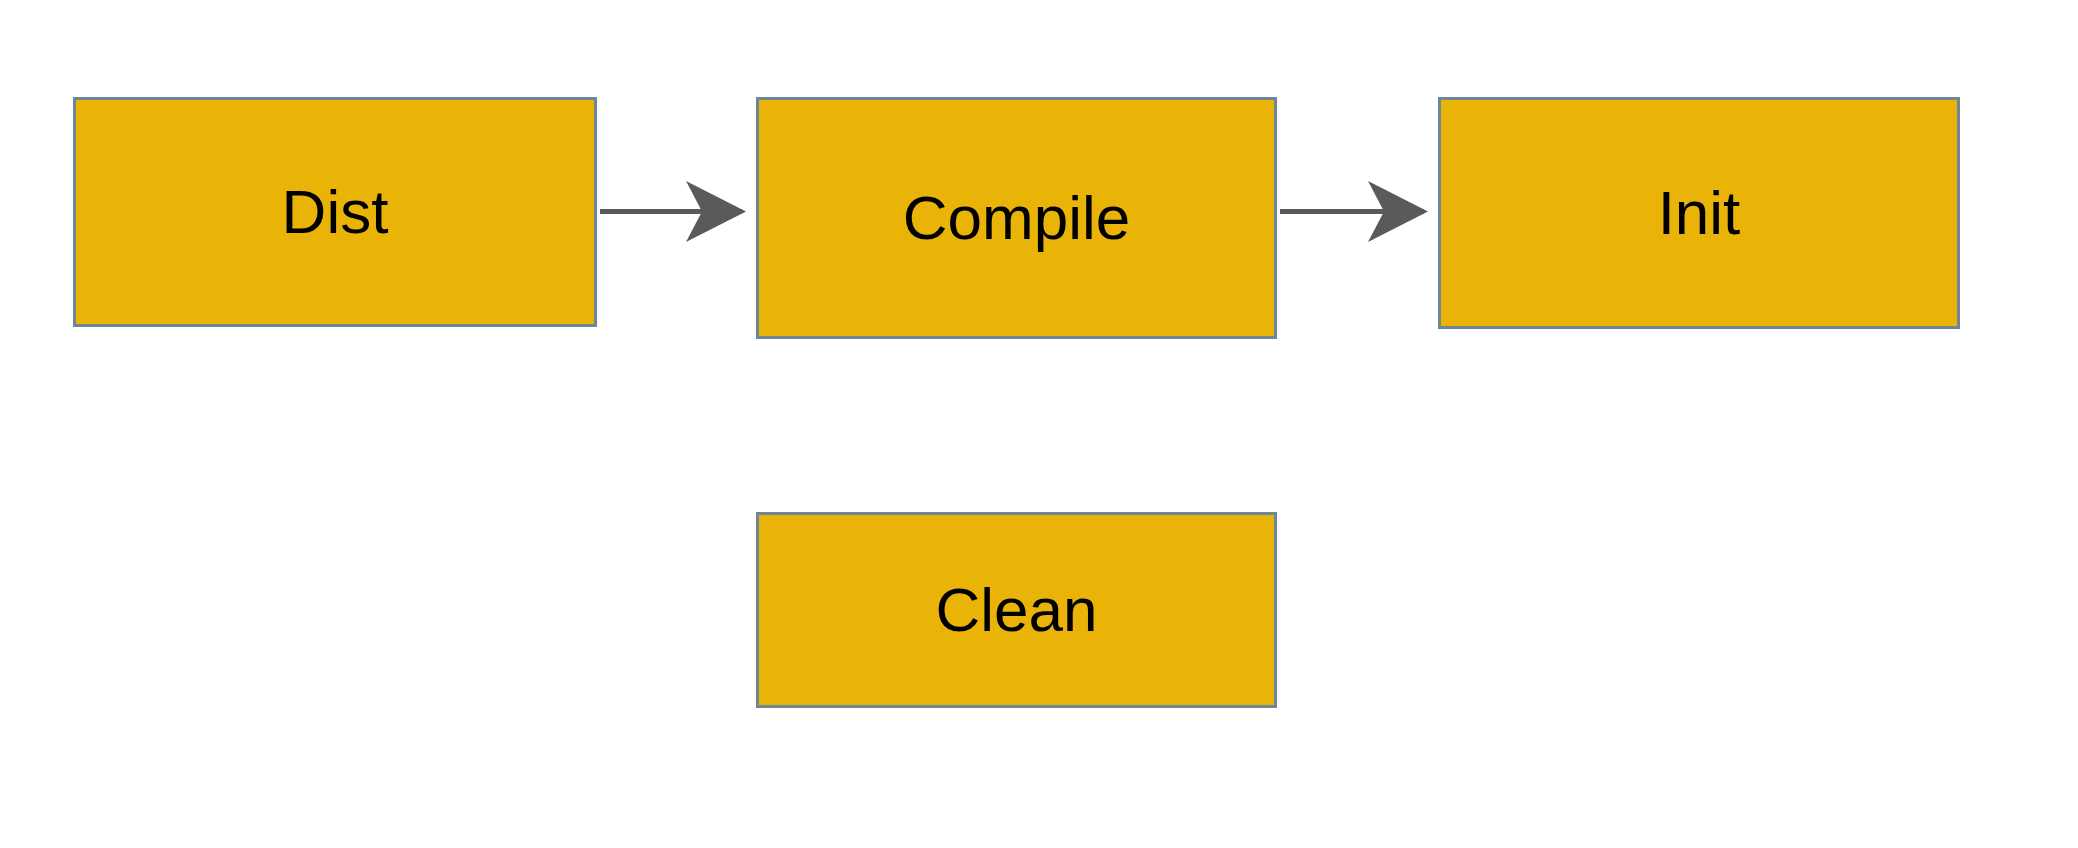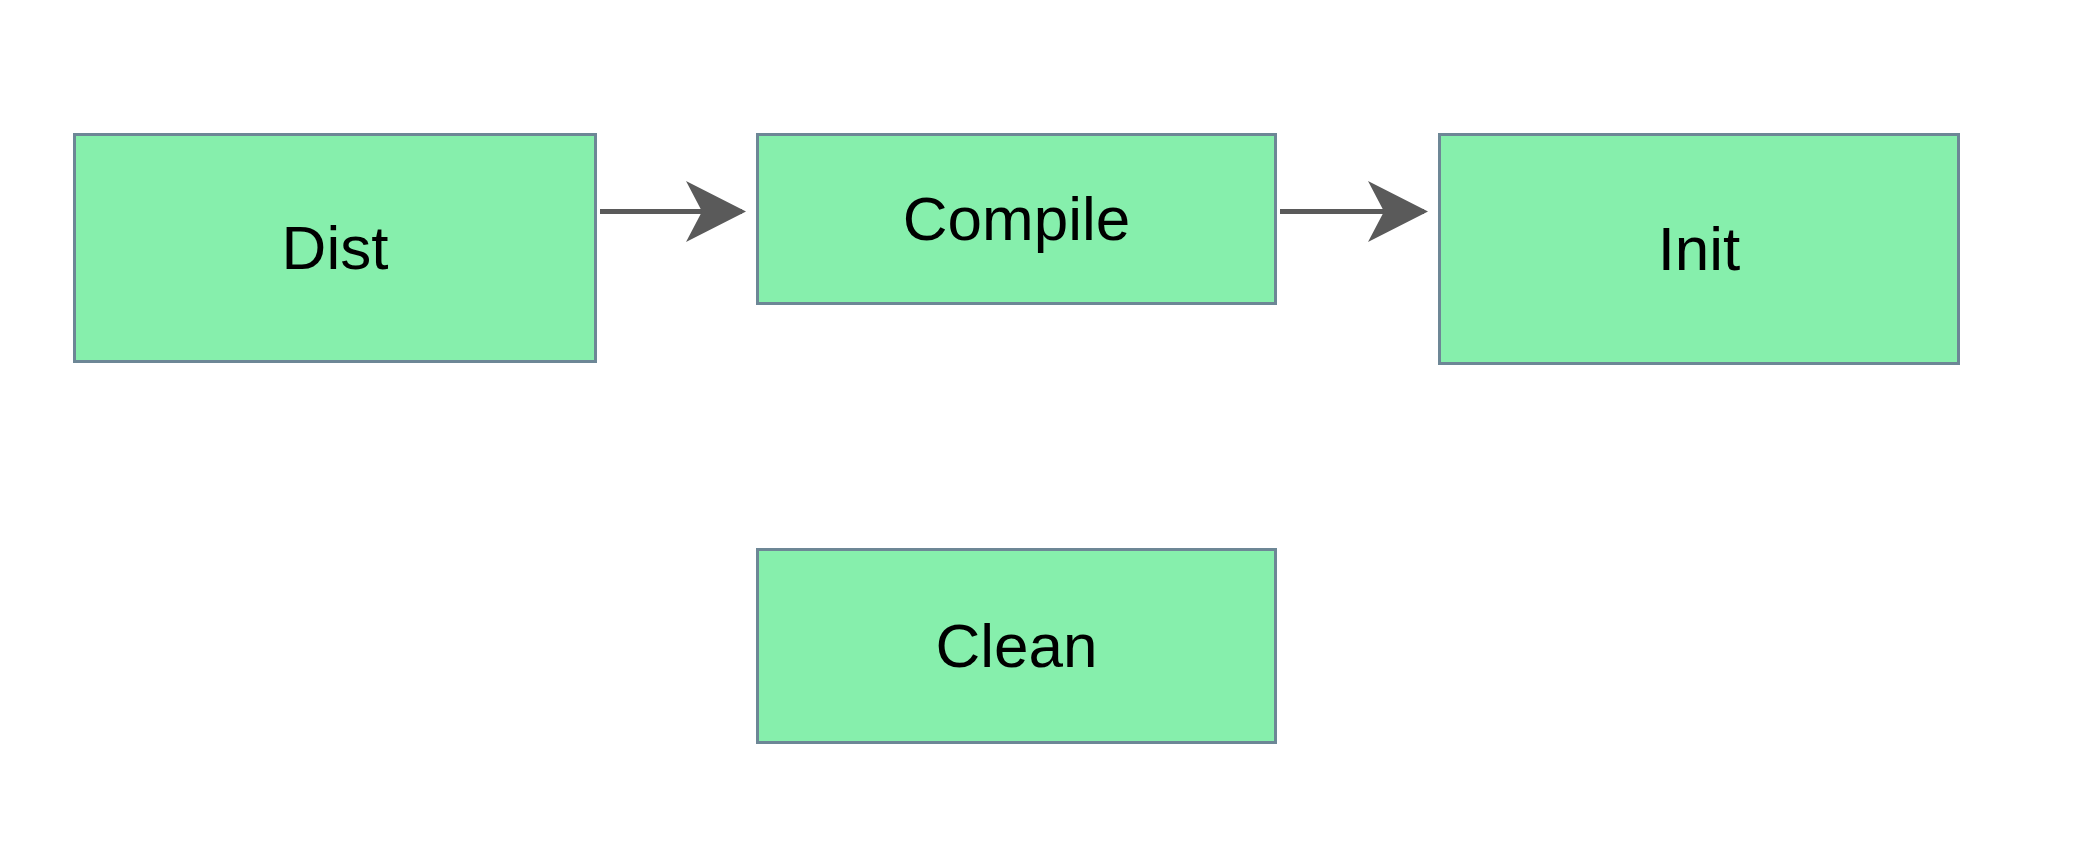--- a/index.html
+++ b/index.html
@@ -14,26 +14,25 @@
   #canvas {
     position: relative;
     width: 2078px;
     height: 848px;
     background: #ffffff;
     overflow: hidden;
   }
   .node {
     position: absolute;
     box-sizing: border-box;
-    background: #86efac;
+    background: #eab308;
     border: 3px solid #6d8796;
     display: flex;
     align-items: center;
     justify-content: center;
-    margin-top: 36px;
   }
   .node-label {
     font-family: "Liberation Sans", sans-serif;
     font-size: 62px;
     font-weight: 400;
     color: #000000;
     line-height: 1;
     letter-spacing: 0px;
     white-space: nowrap;
     user-select: none;
@@ -65,21 +64,21 @@
 
     <g>
       <line x1="1280" y1="211.5" x2="1424" y2="211.5" stroke="#5a5a5a" stroke-width="5" marker-end="url(#barb)"></line>
     </g>
   </svg>
 
   <div class="node" style="left:73px; top:97px; width:524px; height:230px;">
     <span class="node-label">Dist</span>
   </div>
 
-  <div class="node" style="left:756px; top:97px; width:521px; height:172px;">
+  <div class="node" style="left:756px; top:97px; width:521px; height:242px;">
     <span class="node-label">Compile</span>
   </div>
 
   <div class="node" style="left:1438px; top:97px; width:522px; height:232px;">
     <span class="node-label">Init</span>
   </div>
 
   <div class="node" style="left:756px; top:512px; width:521px; height:196px;">
     <span class="node-label">Clean</span>
   </div>

